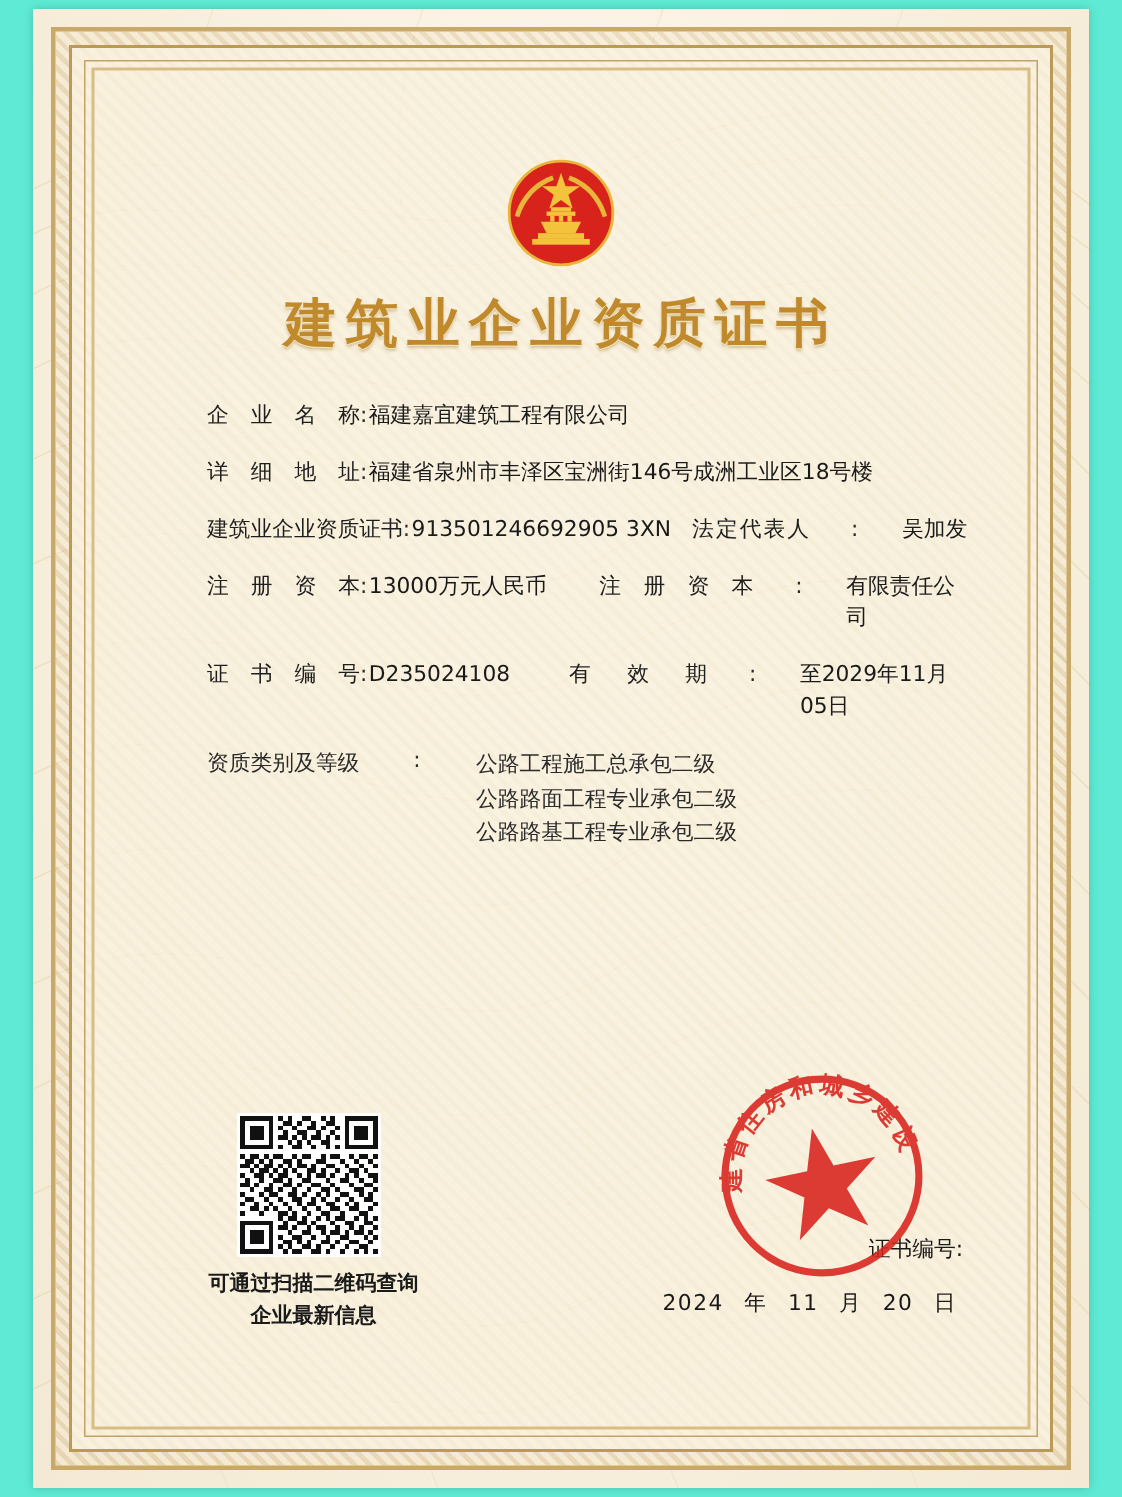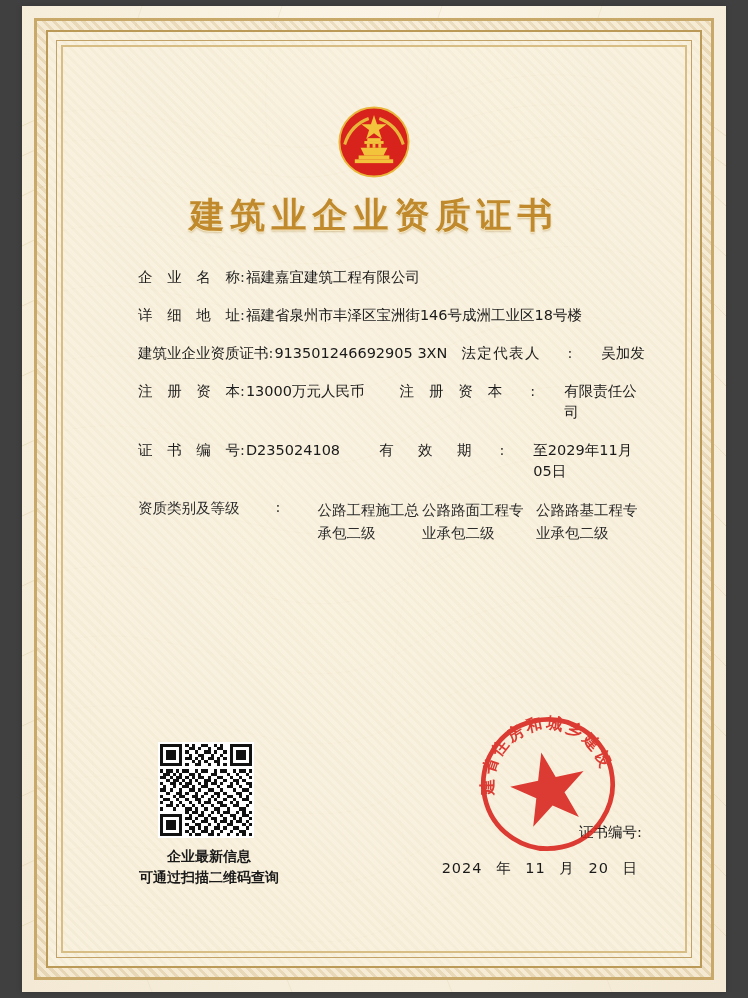--- a/index.html
+++ b/index.html
@@ -12,21 +12,21 @@
     height: 998px;
     overflow: hidden;
     font-family: "Liberation Sans", sans-serif;
   }
 
   
   .page {
     position: relative;
     width: 748px;
     height: 998px;
-    background: #404040;
+    background: #5eead4;
   }
 
   
   .certificate {
     position: absolute;
     left: 22px;
     top: 6px;
     width: 704px;
     height: 986px;
     background:
@@ -134,21 +134,21 @@
   .w7 { width: 102px; }
   .colon { margin: 0 1px 0 0; }
   .value {
     color: #1a1a1a;
   }
   .half-left { display: flex; align-items: flex-start; }
   .half-right { display: flex; align-items: flex-start; margin-left: 14px; gap: 28px; }
 
   .qual-row { display: flex; align-items: flex-start; margin-top: 2px; gap: 36px; }
   .qual-label { white-space: nowrap; }
-  .qual-list { display: flex; }
+  .qual-list { display: flex; flex-direction: column; }
   .qual-list div { line-height: 1.55; }
 
   
   .qr {
     position: absolute;
     left: 90px;
     bottom: 108px;
     width: 96px;
     height: 96px;
     background: #fff;
@@ -553,22 +553,22 @@
             <rect x="15" y="28" width="2" height="1"></rect>
             <rect x="18" y="28" width="1" height="1"></rect>
             <rect x="21" y="28" width="1" height="1"></rect>
             <rect x="24" y="28" width="1" height="1"></rect>
             <rect x="26" y="28" width="1" height="1"></rect>
             <rect x="28" y="28" width="1" height="1"></rect>
         </g>
       </svg>
 
       <div class="qr-note">
+        <div>可通过扫描二维码查询</div>
         <div>企业最新信息</div>
-        <div>可通过扫描二维码查询</div>
       </div>
 
       <div class="issuer">
         <span>证书编号</span><span>:</span>
       </div>
 
       <div class="issue-date">
         <span>2024</span>
         <span>年</span>
         <span>11</span>

